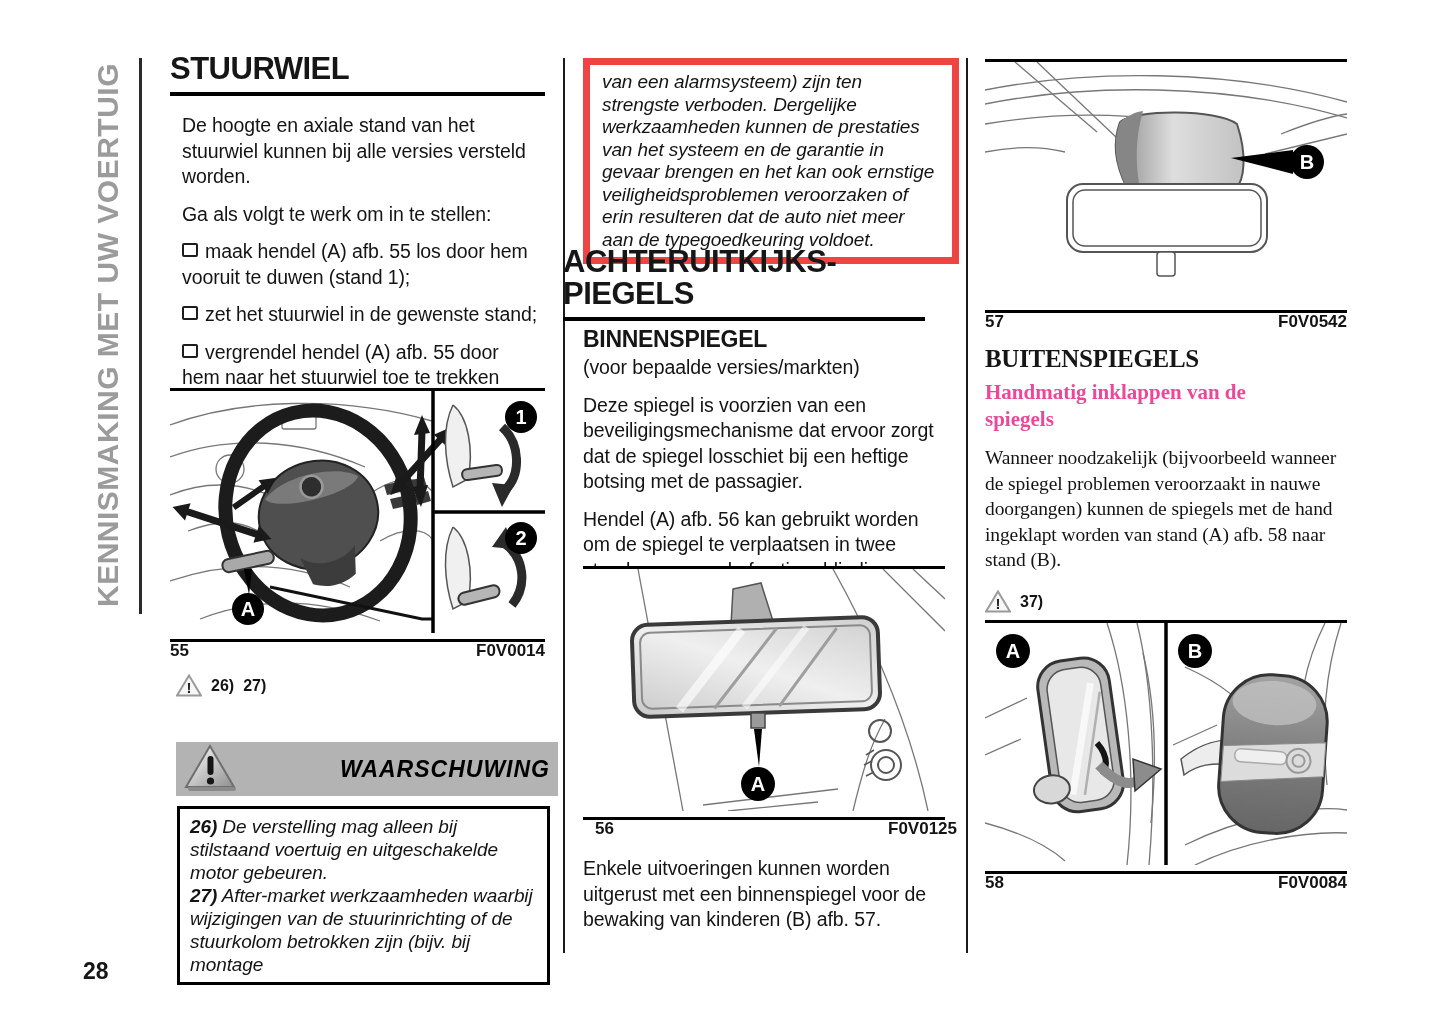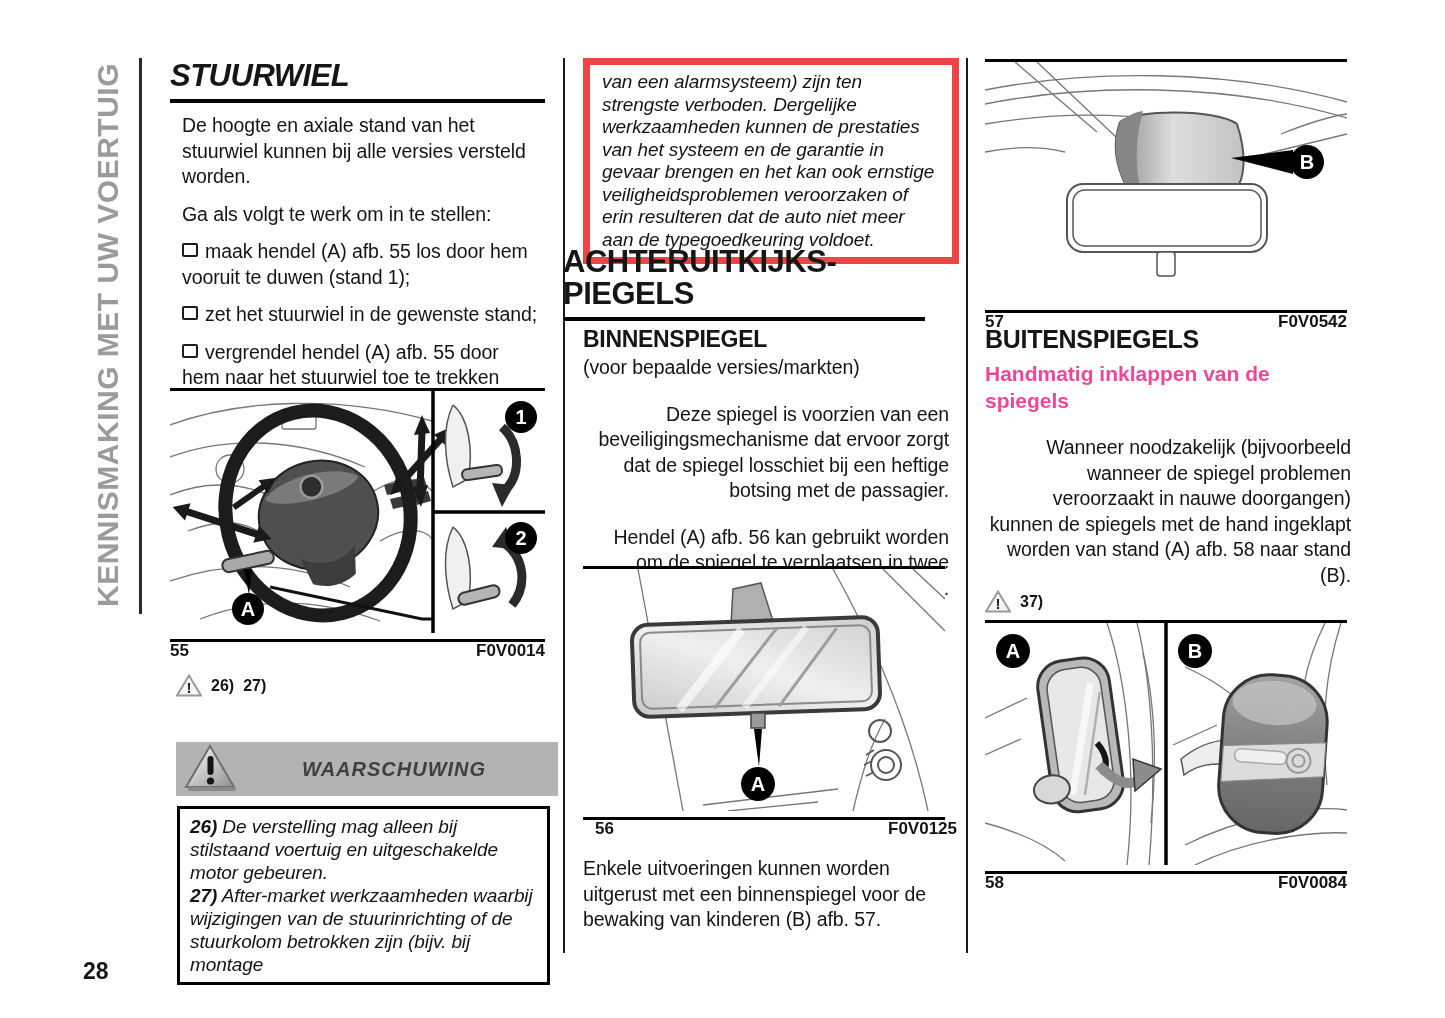--- a/index.html
+++ b/index.html
@@ -20,57 +20,57 @@
   .col-divider{position:absolute;top:58px;width:2px;height:895px;background:#1a1a1a;}
   
   .h1{font-weight:bold;font-size:31px;line-height:32px;letter-spacing:-.5px;color:#161616;
       border-bottom:4px solid #000;padding-bottom:7px;}
   .h2{font-weight:bold;font-size:23px;letter-spacing:-.3px;color:#161616;}
   .h2b{font-weight:bold;font-size:25px;letter-spacing:-.3px;color:#161616;}
   .h3{font-weight:bold;font-size:21px;line-height:27px;color:#ec4899;}
   
   .body-text{font-size:19.5px;line-height:25.5px;letter-spacing:-.1px;color:#141414;}
   .body-text p{margin:12px;}
-  .mt4{margin-top:21px;text-align:right;} .mt2{margin-top:2px;}
+  .mt4{margin-top:12px;} .mt2{margin-top:2px;}
   .sq{display:inline-block;width:12px;height:10px;border:2.5px solid #1d1d1d;border-radius:2px;
       margin-right:7px;vertical-align:1px;}
   
   .note-box{border:7px solid #ef4444;padding:6px 12px;font-style:italic;font-size:19px;
       line-height:22.5px;letter-spacing:-.1px;color:#141414;}
   .notes-box{border:3px solid #000;padding:6px 10px;font-style:italic;font-size:19px;
       line-height:23px;letter-spacing:-.1px;color:#141414;}
   .notes-box p{margin:0;}
   .notes-box b{font-style:italic;}
   
   .fig{position:absolute;border-top:3px solid #000;border-bottom:3px solid #000;background:#fff;}
   .fig svg{display:block;}
   .fig-cap{position:absolute;display:flex;justify-content:space-between;
       font-weight:bold;font-size:17px;color:#141414;}
   
   .warnref{position:absolute;display:flex;align-items:center;gap:9px;
       font-weight:bold;font-size:16px;color:#141414;}
   
   .banner{position:absolute;background:#b3b3b3;display:flex;align-items:center;padding:0 8px;}
-  .banner-text{flex:1;text-align:center;color:#404040;font-weight:bold;font-style:italic;
-      font-size:20px;letter-spacing:1px;}
+  .banner-text{flex:1;text-align:right;color:#000000;font-weight:bold;font-style:italic;
+      font-size:23px;letter-spacing:1px;}
   .pagenum{position:absolute;left:83px;top:958px;font-size:23px;font-weight:bold;color:#161616;}
   
   .co{fill:#fff;font-weight:bold;font-size:20px;text-anchor:middle;
       font-family:"Liberation Sans",sans-serif;}
   .sketch{stroke:#777;stroke-width:1.3;fill:none;}
 </style>
 </head>
 <body>
 
 <div class="sidebar-text">KENNISMAKING MET UW VOERTUIG</div>
 <div class="sidebar-rule"></div>
 <div class="col-divider" style="left:563px;"></div>
 <div class="col-divider" style="left:966px;"></div>
 
-<div class="abs h1" style="left:170px;top:60px;width:375px;font-style:italic;">STUURWIEL</div>
+<div class="abs h1" style="left:170px;top:53px;width:375px;">STUURWIEL</div>
 
 <div class="abs body-text" style="left:170px;top:101px;width:381px;">
   <p>De hoogte en axiale stand van het stuurwiel kunnen bij alle versies versteld worden.</p>
   <p>Ga als volgt te werk om in te stellen:</p>
   <p><span class="sq"></span><span>maak hendel (A) afb. 55 los door hem vooruit te duwen (stand 1);</span></p>
   <p><span class="sq"></span><span>zet het stuurwiel in de gewenste stand;</span></p>
   <p><span class="sq"></span><span>vergrendel hendel (A) afb. 55 door hem naar het stuurwiel toe te trekken (stand 2).</span></p>
 </div>
 
 <div class="fig" style="left:170px;top:388px;width:375px;height:248px;">
@@ -278,21 +278,21 @@
       <circle cx="322" cy="100" r="17" fill="#000"></circle>
       <text class="co" x="322" y="107">B</text>
     </g>
   </svg>
 </div>
 <div class="fig-cap" style="left:985px;top:312px;width:362px;">
   <span>57</span>
   <span>F0V0542</span>
 </div>
 
-<div class="abs" style="left:985px;top:325px;width:366px;">
+<div class="abs" style="left:985px;top:345px;width:366px;font-family:Liberation Serif, serif;">
   <div class="h2b">BUITENSPIEGELS</div>
   <div class="h3" style="margin-top:6px;max-width:310px;">Handmatig inklappen van de spiegels</div>
   <div class="body-text mt4">Wanneer noodzakelijk (bijvoorbeeld wanneer de spiegel problemen veroorzaakt in nauwe doorgangen) kunnen de spiegels met de hand ingeklapt worden van stand (A) afb. 58 naar stand (B).</div>
 </div>
 
 <div class="warnref" style="left:985px;top:590px;">
   <svg width="26" height="23" viewBox="0 0 26 23">
     <polygon points="13,1.5 25,21.5 1,21.5" fill="#f7f7f7" stroke="#9a9a9a" stroke-width="2"></polygon>
     <text x="13" y="19" text-anchor="middle" font-size="15" font-weight="bold" fill="#222" font-family="Liberation Sans,sans-serif">!</text>
   </svg>

